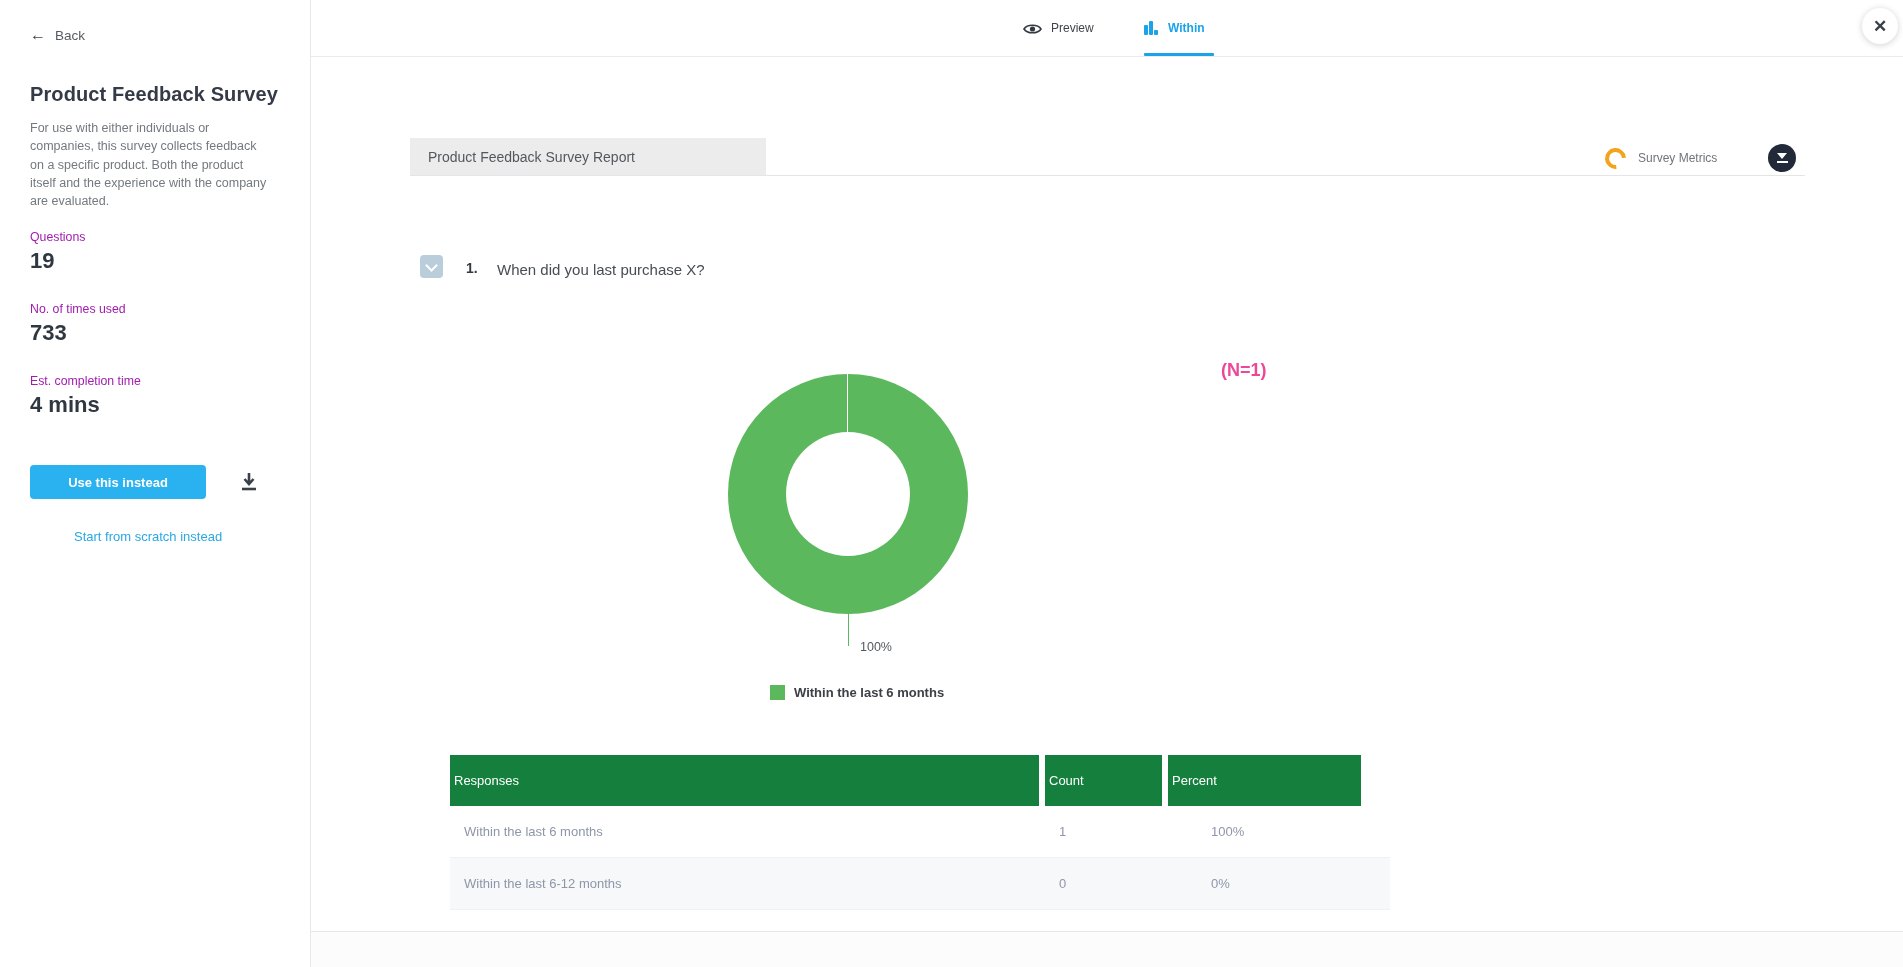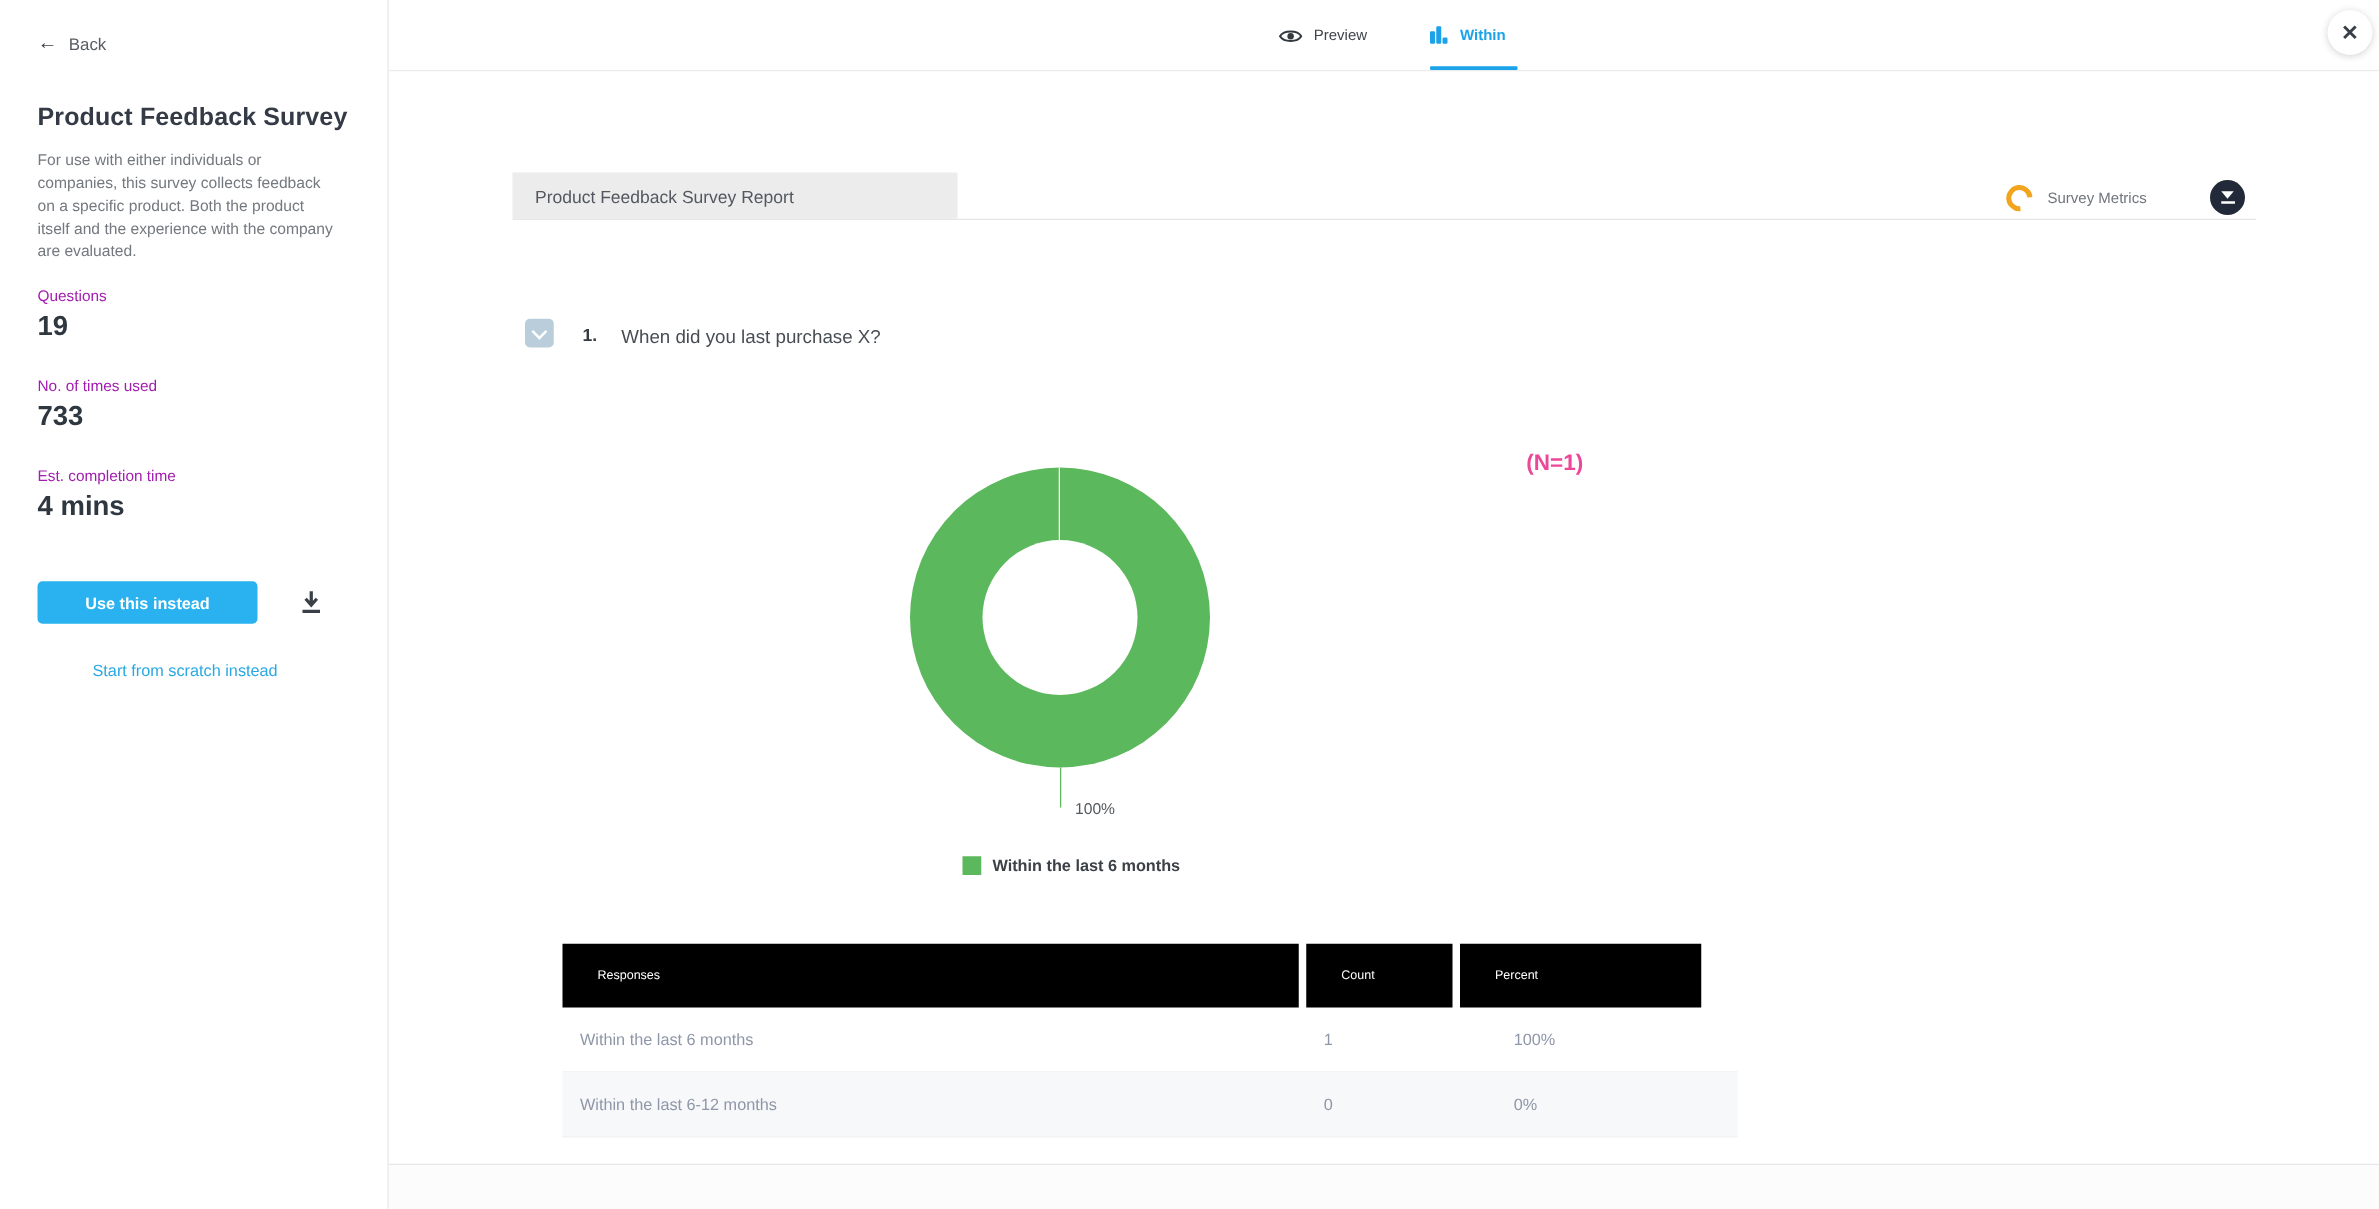--- a/index.html
+++ b/index.html
@@ -83,22 +83,22 @@
   .donut-gap { position:absolute; left:119px; top:0; width:1px; height:59px; background:#fff; }
   .leader { position:absolute; left:848px; top:614px; width:1px; height:32px; background:#5cb85c; }
   .pct-label { position:absolute; left:860px; top:640px; font-size:12.5px; color:#54595f; }
   .legend { position:absolute; left:770px; top:685px; display:flex; align-items:center; gap:9px; }
   .legend-swatch { width:15px; height:15px; background:#5cb85c; }
   .legend-label { font-size:13px; font-weight:700; color:#3c4147; }
 
   
   #table { position:absolute; left:450px; top:755px; width:940px; }
   .thead { display:flex; gap:6px; height:51px; background:#fff; }
-  .th { background:#000000; color:#fff; font-size:10px; display:flex; align-items:center;
-    padding-left:28px; cursor:pointer; }
+  .th { background:#15803d; color:#fff; font-size:13px; display:flex; align-items:center;
+    padding-left:4px; cursor:pointer; }
   .th-0 { width:589px; } .th-1 { width:117px;text-align:center; } .th-2 { width:193px; }
   .tr { display:flex; height:52px; align-items:center; background:#fff;
     border-bottom:1px solid #f0f1f3; }
   .tr.alt { background:#f7f8fa; }
   .td { font-size:13px; color:#8e96a8; padding-left:14px; }
   .td-0 { width:595px; } .td-1 { width:152px; } .td-2 { width:193px; }
   .tr-clip { height:21px; overflow:hidden; }
   .tr-clip .tr { height:52px; border-bottom:none; }
 
   

